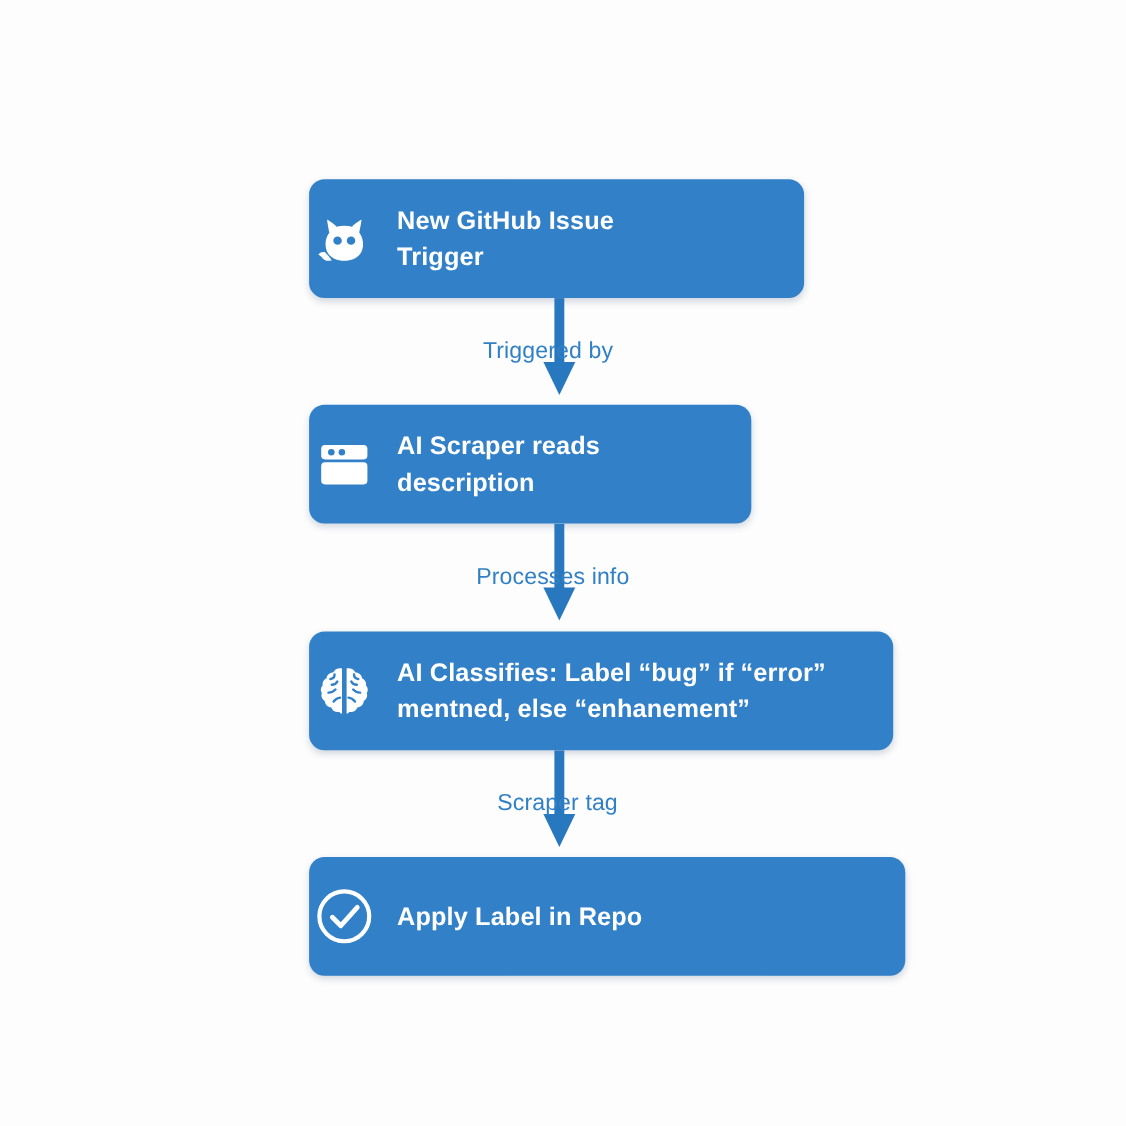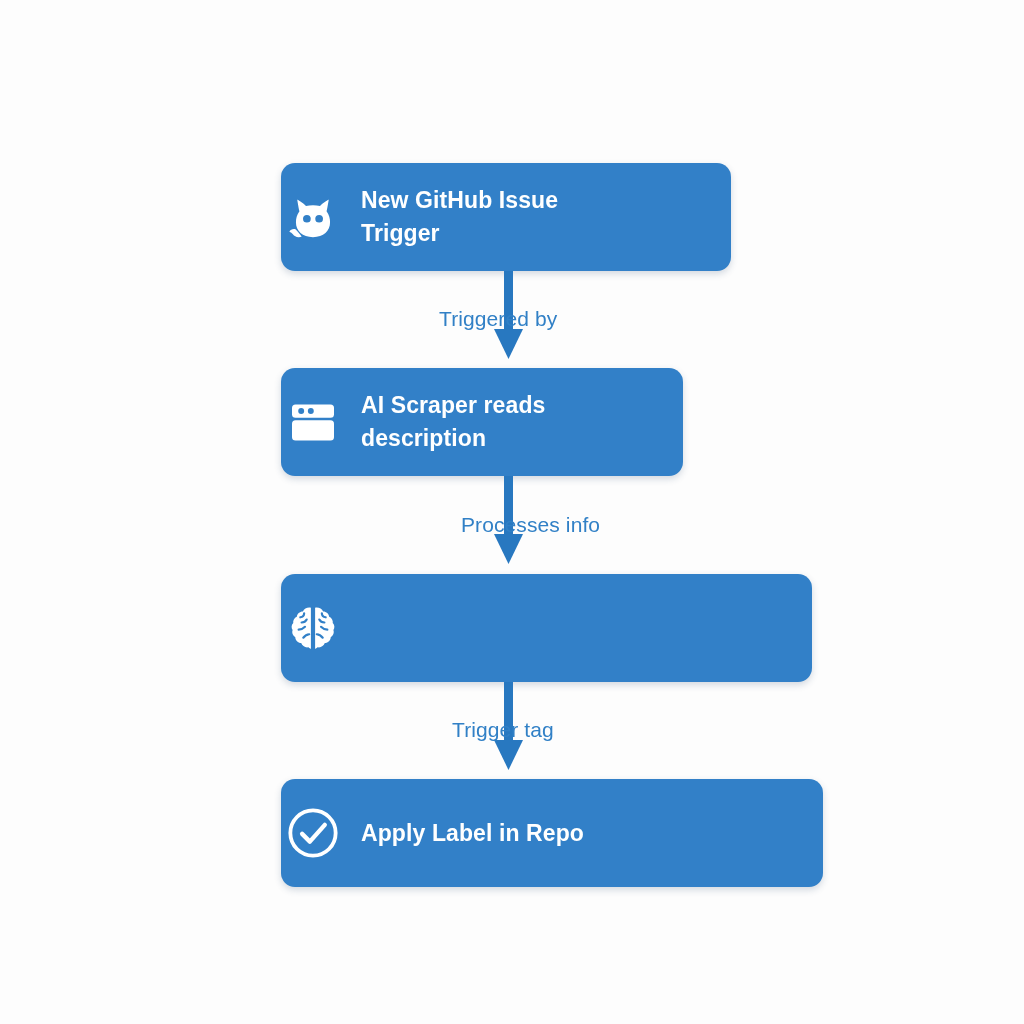--- a/index.html
+++ b/index.html
@@ -68,21 +68,21 @@
     line-height: 1;
     white-space: nowrap;
     letter-spacing: 0.1px;
   }
 
   #conn-1 { left: 390px; top: 271px; }
   #conn-2 { left: 390px; top: 476px; }
   #conn-3 { left: 390px; top: 682px; }
 
   #label-1 { left: 439px; top: 308px; }
-  #label-2 { left: 433px; top: 514px; margin-left: 28px; }
+  #label-2 { left: 433px; top: 514px; }
   #label-3 { left: 452px; top: 719px; }
 </style>
 </head>
 <body>
 
 <div id="canvas">
 
   <div class="node" id="node-1">
     <span class="node-icon">
       <svg width="56" height="56" viewBox="0 0 64 64" aria-hidden="true">
@@ -136,29 +136,31 @@
           <path d="M15 34 C18 34 20.5 32.6 22.5 30.6"></path>
           <path d="M20.5 43.5 C22.5 41 25 39.6 27.5 39.4"></path>
           <path d="M42.5 14.5 C42.5 17.5 44.5 19 47 19.3"></path>
           <path d="M45.5 25.5 C42.5 25.5 40.5 24 39.5 22"></path>
           <path d="M49 34 C46 34 43.5 32.6 41.5 30.6"></path>
           <path d="M43.5 43.5 C41.5 41 39 39.6 36.5 39.4"></path>
         </g>
         <rect x="30.6" y="7" width="2.8" height="50" fill="#3280c8"></rect>
       </svg>
     </span>
+    <span class="node-label">AI Classifies: Label “bug” if “error”
+mentned, else “enhanement”</span>
   </div>
 
   <div class="connector" id="conn-3">
     <svg width="240" height="100" viewBox="0 0 240 100" aria-hidden="true">
       <rect x="114" y="0" width="9" height="62" fill="#2878c0"></rect>
       <path d="M104 58 L133 58 L118.5 88 Z" fill="#2878c0"></path>
     </svg>
   </div>
-  <span class="connector-label" id="label-3">Trigger tag</span>
+  <span class="connector-label" id="label-3">Scraper tag</span>
 
   <div class="node" id="node-4">
     <span class="node-icon">
       <svg width="58" height="58" viewBox="0 0 64 64" aria-hidden="true">
         <circle cx="32" cy="32" r="25" fill="none" stroke="#ffffff" stroke-width="4.2"></circle>
         <path d="M20 33 L28.5 41.5 L45 23" fill="none" stroke="#ffffff" stroke-width="4.8" stroke-linecap="round" stroke-linejoin="round"></path>
       </svg>
     </span>
     <span class="node-label">Apply Label in Repo</span>
   </div>

